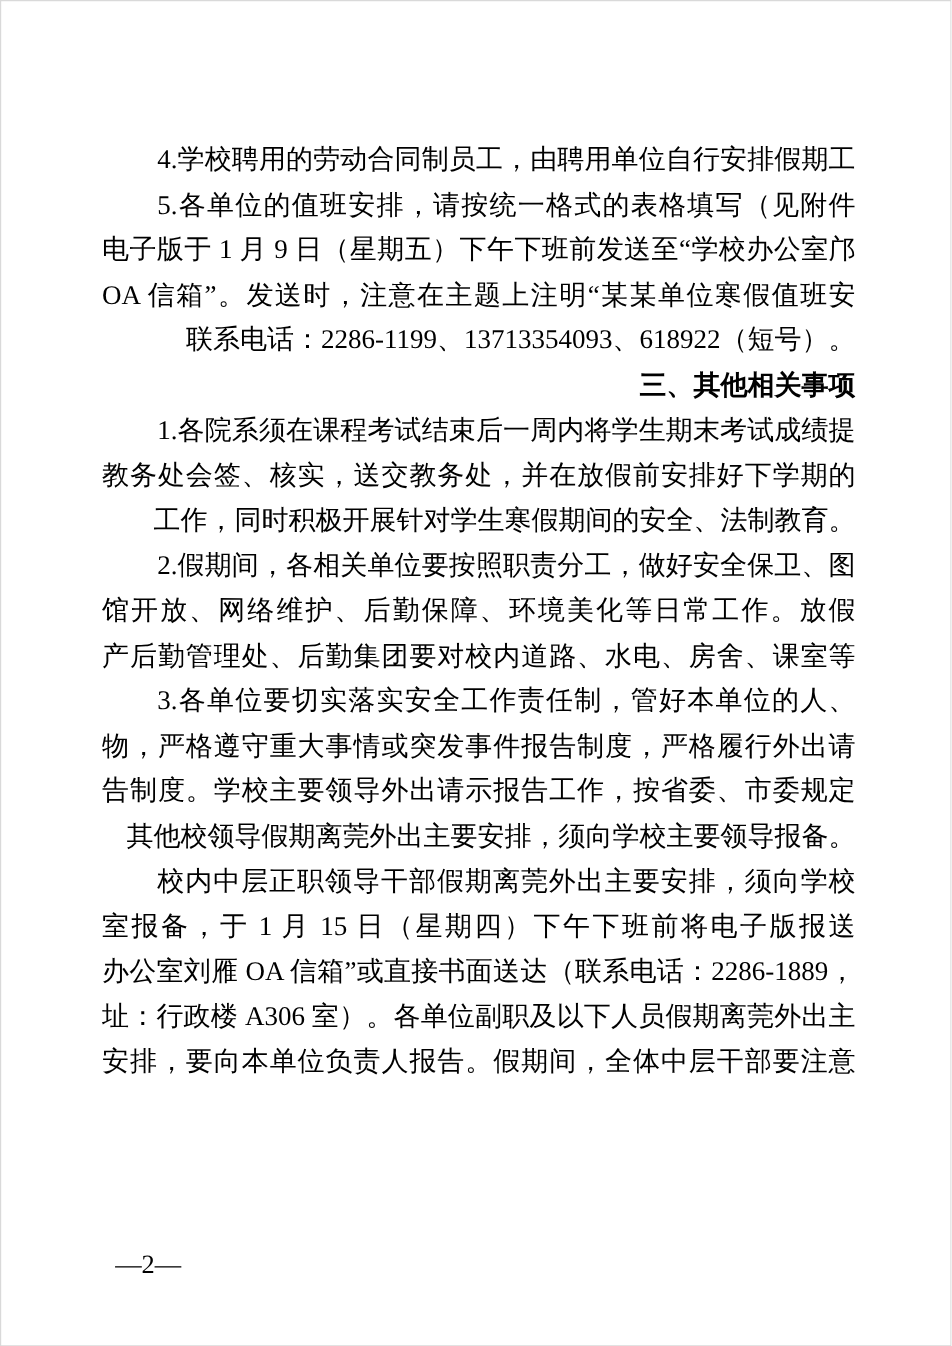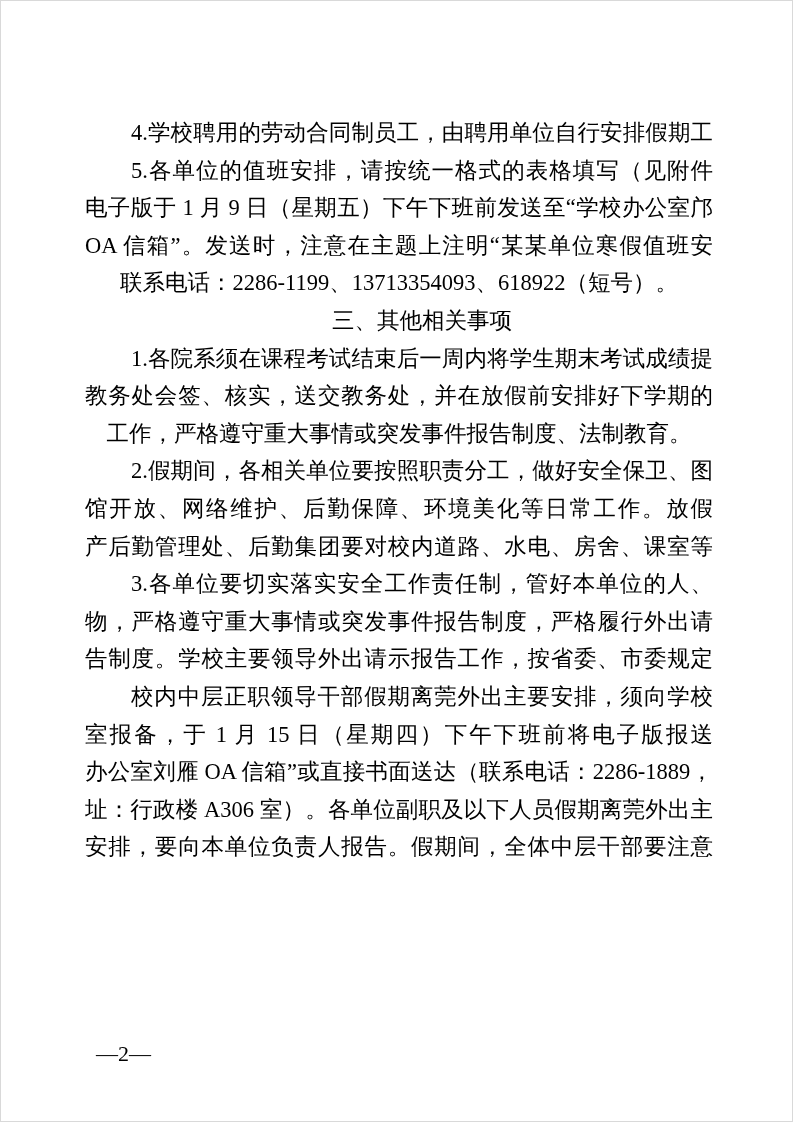--- a/index.html
+++ b/index.html
@@ -21,33 +21,33 @@
     position: absolute;
     left: 85px;
     top: 114px;
     width: 628px;
     font-size: 22.5px;
     line-height: 37.6px;
   }
   .line {
     height: 37.6px;
     overflow: hidden;
-    text-align: center;
+    text-align: right;
     white-space: nowrap;
   }
   .line.fill {
     text-align: justify;
     text-align-last: justify;
     white-space: normal;
   }
   .line.indent {
     padding-left: 46px;
   }
   .line.bold {
-    font-weight: 400;
+    font-weight: 700;
   }
   .page-number {
     position: absolute;
     left: 96px;
     top: 1040px;
     font-size: 22px;
     line-height: 28px;
     color: #000000;
     letter-spacing: 0;
   }
@@ -58,27 +58,28 @@
 <div class="page">
   <div class="doc">
       <div class="line indent fill">4.学校聘用的劳动合同制员工，由聘用单位自行安排假期工作。</div>
       <div class="line indent fill">5.各单位的值班安排，请按统一格式的表格填写（见附件 1），</div>
       <div class="line fill">电子版于 1 月 9 日（星期五）下午下班前发送至“学校办公室邝靖军</div>
       <div class="line fill">OA 信箱”。发送时，注意在主题上注明“某某单位寒假值班安排”。</div>
       <div class="line">联系电话：2286-1199、13713354093、618922（短号）。</div>
       <div class="line indent bold">三、其他相关事项</div>
       <div class="line indent fill">1.各院系须在课程考试结束后一周内将学生期末考试成绩提交</div>
       <div class="line fill">教务处会签、核实，送交教务处，并在放假前安排好下学期的教学</div>
-      <div class="line">工作，严格遵守重大事情或突发事件报告制度、法制教育。</div>
+      <div class="line">工作，同时积极开展针对学生寒假期间的安全、法制教育。</div>
       <div class="line indent fill">2.假期间，各相关单位要按照职责分工，做好安全保卫、图书</div>
       <div class="line fill">馆开放、网络维护、后勤保障、环境美化等日常工作。放假前，资</div>
       <div class="line fill">产后勤管理处、后勤集团要对校内道路、水电、房舍、课室等公共</div>
       <div class="line indent fill">3.各单位要切实落实安全工作责任制，管好本单位的人、财、</div>
       <div class="line fill">物，严格遵守重大事情或突发事件报告制度，严格履行外出请示报</div>
       <div class="line fill">告制度。学校主要领导外出请示报告工作，按省委、市委规定执行，</div>
+      <div class="line">其他校领导假期离莞外出主要安排，须向学校主要领导报备。</div>
       <div class="line indent fill">校内中层正职领导干部假期离莞外出主要安排，须向学校办公</div>
       <div class="line fill">室报备，于 1 月 15 日（星期四）下午下班前将电子版报送到“学校</div>
       <div class="line fill">办公室刘雁 OA 信箱”或直接书面送达（联系电话：2286-1889，地</div>
       <div class="line fill">址：行政楼 A306 室）。各单位副职及以下人员假期离莞外出主要</div>
       <div class="line fill">安排，要向本单位负责人报告。假期间，全体中层干部要注意保持</div>
     </div>
   <div class="page-number">—2—</div>
 </div>
 
 </body></html>

